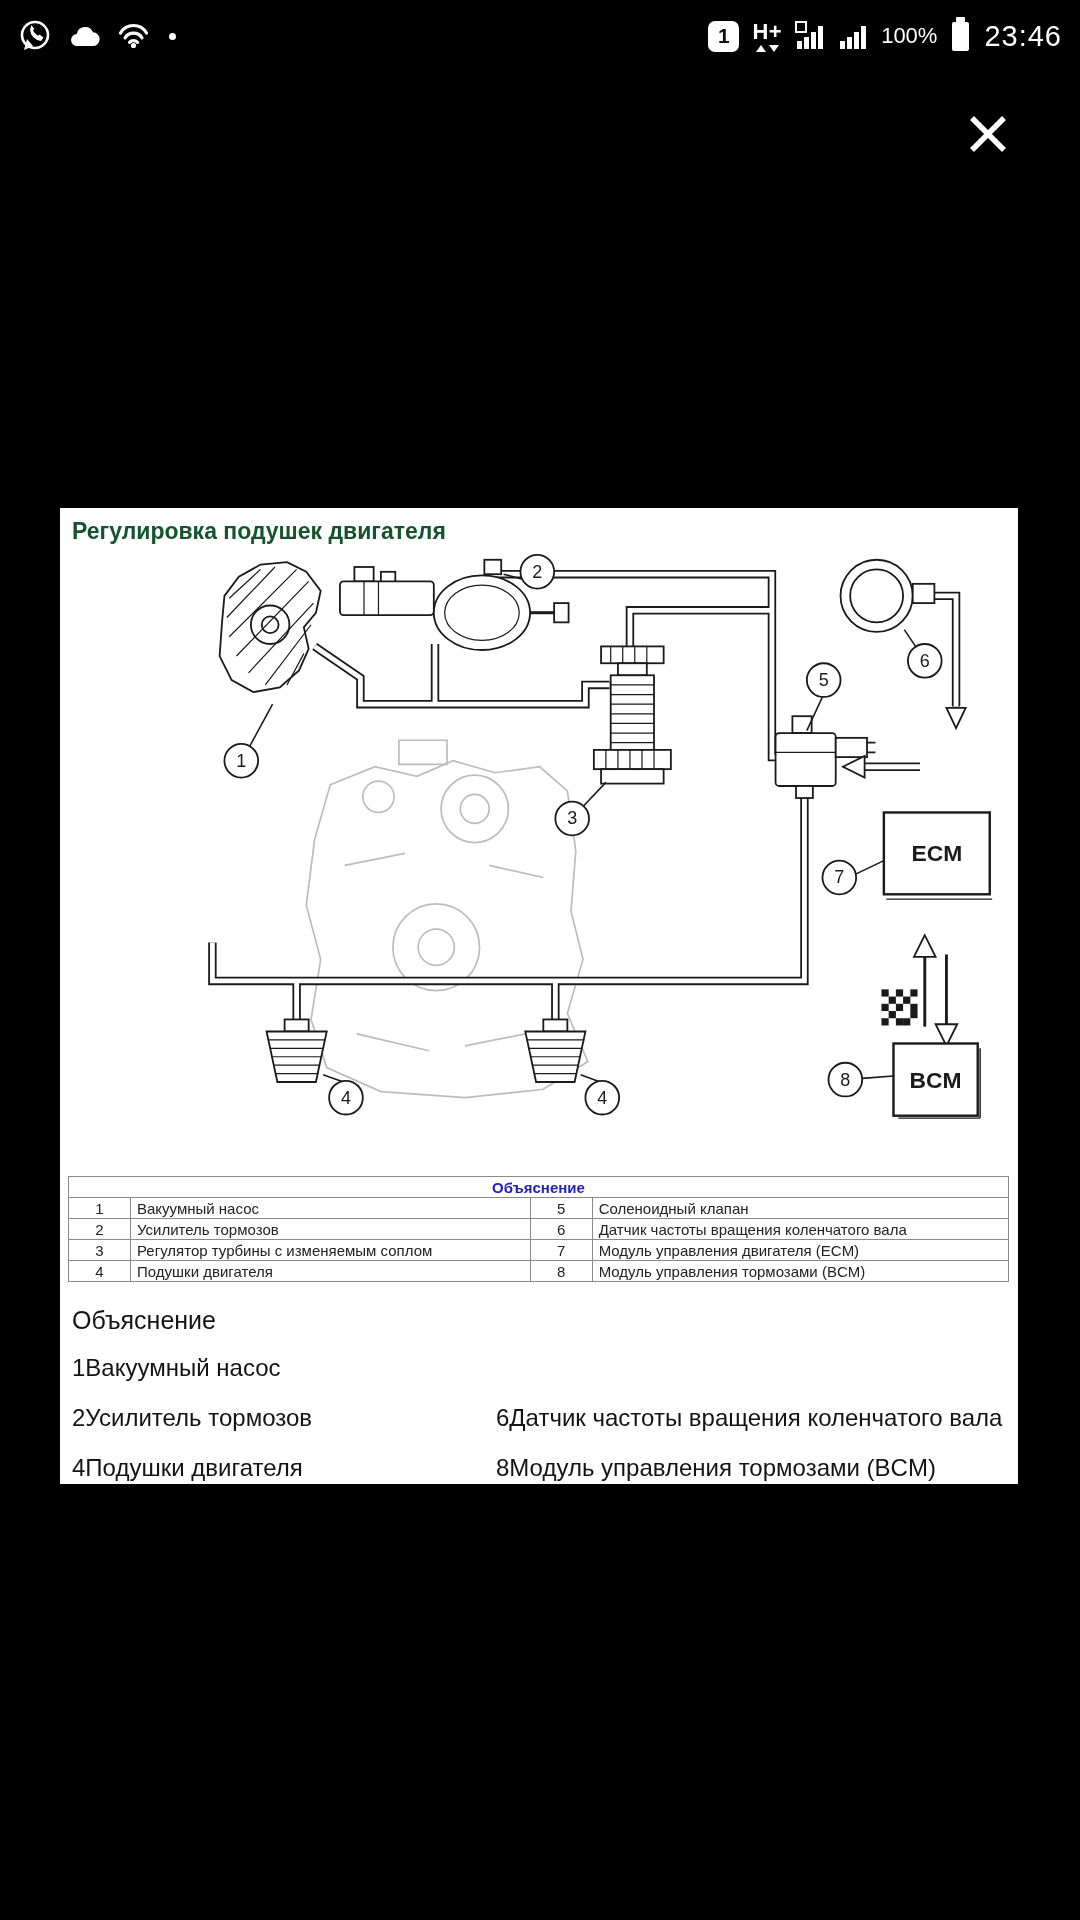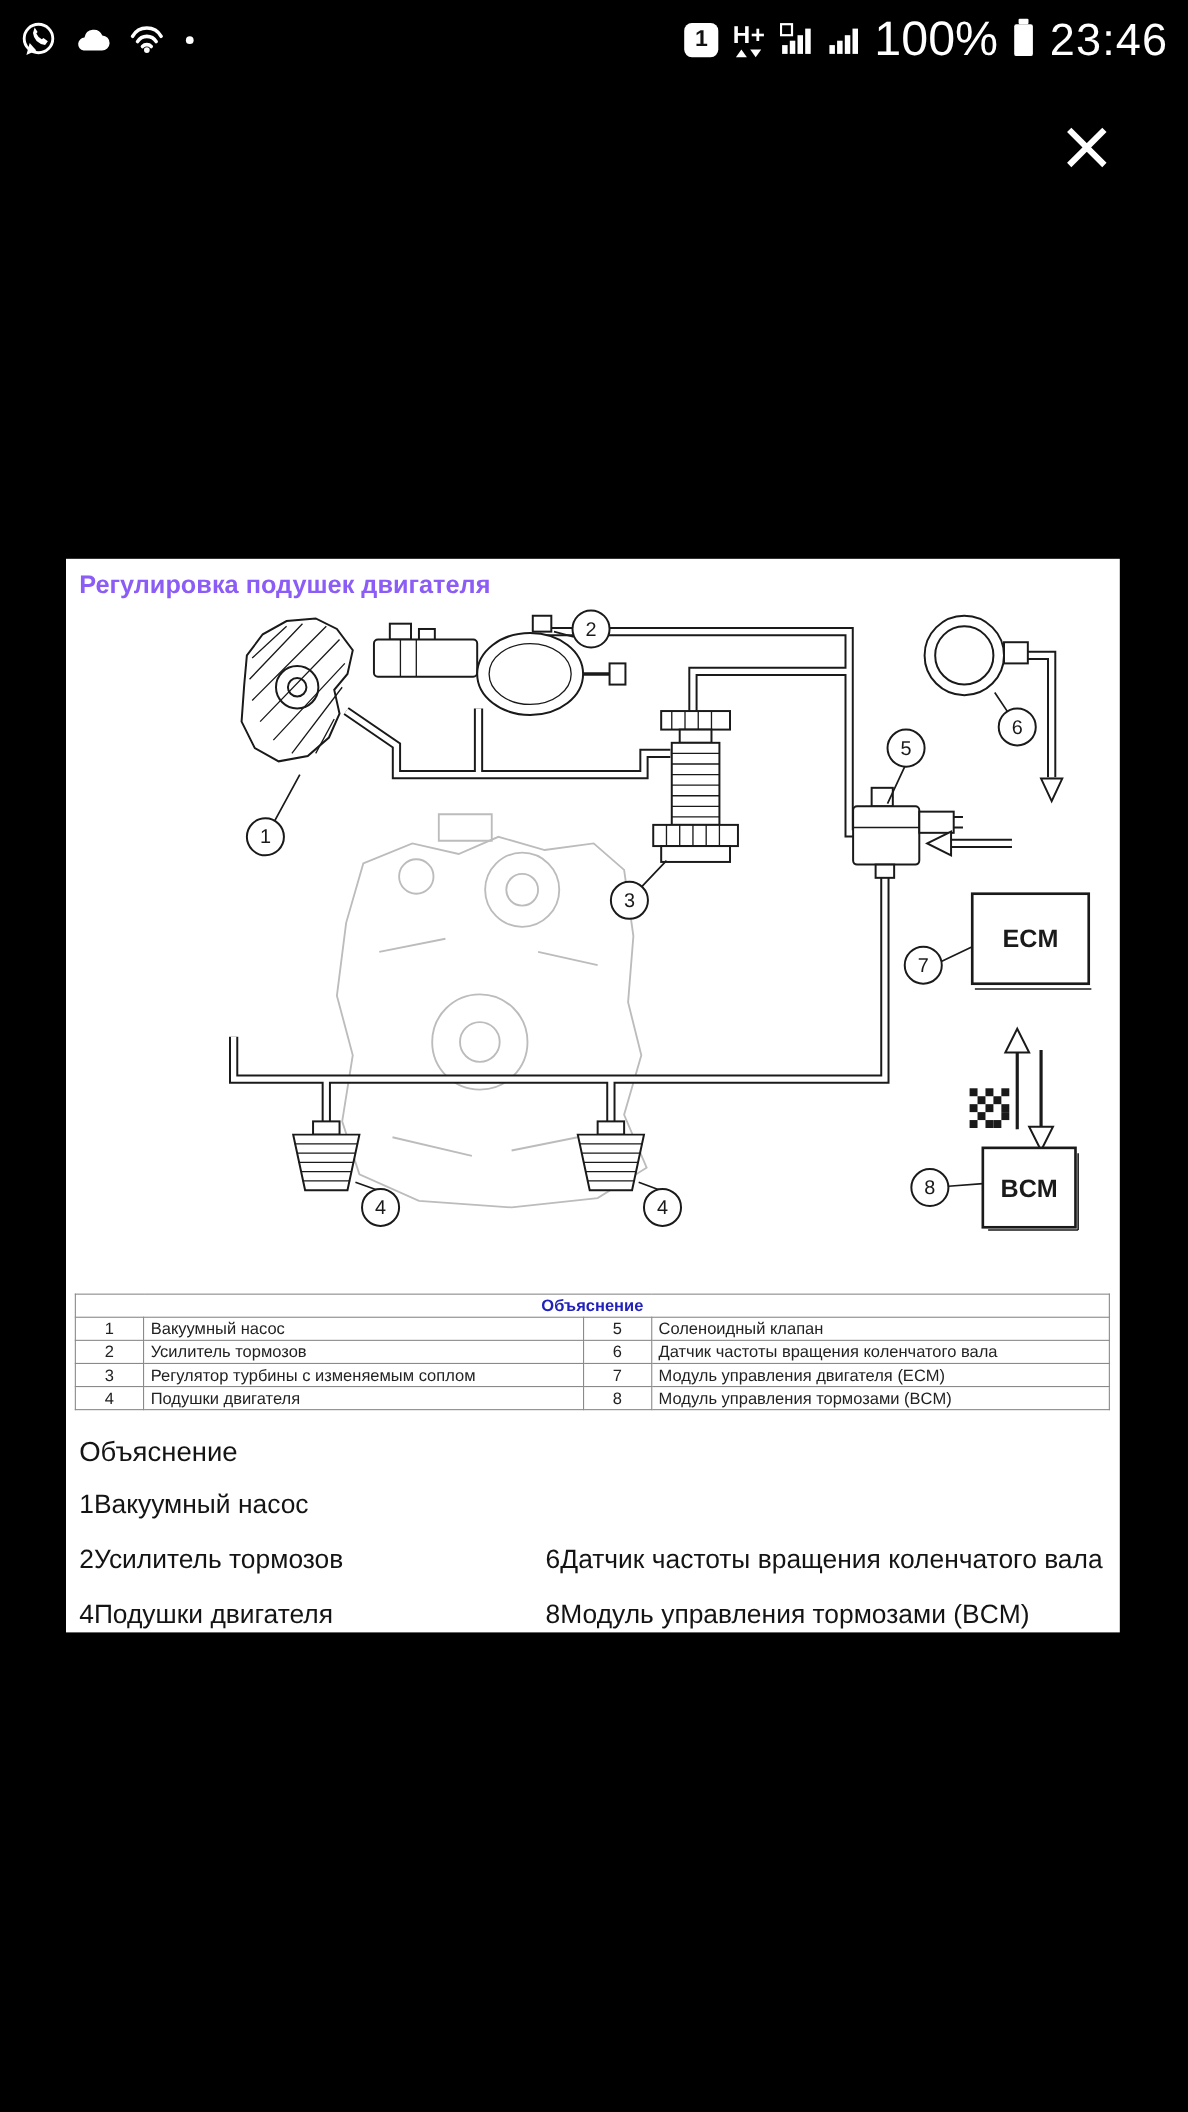--- a/index.html
+++ b/index.html
@@ -12,31 +12,31 @@
   .sb-left { display:flex; align-items:center; gap:16px; }
   .sb-right { margin-left:auto; display:flex; align-items:center; gap:13px; }
   .sb-dot { width:7px; height:7px; border-radius:50%; background:#fff; margin-left:4px; }
   .notif-badge { width:31px; height:31px; background:#fff; border-radius:7px; color:#111;
     font-weight:bold; font-size:21px; display:flex; align-items:center; justify-content:center; }
   .net-stack { display:flex; flex-direction:column; align-items:center; line-height:1; }
   .net-type { font-size:22px; font-weight:bold; letter-spacing:0.5px; }
   .net-arrows { display:flex; gap:3px; margin-top:2px; }
   .tri-up { width:0; height:0; border-left:5px solid transparent; border-right:5px solid transparent; border-bottom:7px solid #fff; }
   .tri-dn { width:0; height:0; border-left:5px solid transparent; border-right:5px solid transparent; border-top:7px solid #fff; }
-  .pct { font-size:44px; }
+  .pct { font-size:22px; }
   .battery { position:relative; width:17px; height:29px; background:#fff; border-radius:2px; margin:0 2px; }
   .battery::before { content:""; position:absolute; top:-5px; left:4px; width:9px; height:5px; background:#fff; border-radius:1px; }
-  .time { font-size:41px; letter-spacing:1px; }
+  .time { font-size:29px; letter-spacing:1px; }
 
   
   .close-btn { position:absolute; top:108px; right:66px; width:52px; height:52px;
     background:transparent; border:none; cursor:pointer; }
   .photo { position:absolute; left:60px; top:508px; width:958px; height:976px;
     background:#fff; padding:10px 8px 0 8px; }
-  .fig-title { font-size:23px; font-weight:bold; color:#8b5cf6; height:32px; padding-left:4px; }
+  .fig-title { font-size:23px; font-weight:bold; color:#14532d; height:32px; padding-left:4px; }
   svg.diagram { display:block; width:941px; height:620px; }
 
   
   table.expl { width:941px; border-collapse:collapse; font-size:15px; color:#222; margin-top:6px; }
   table.expl td { border:1px solid #8a8a8a; padding:1px 6px; height:21px; }
   table.expl td.hd { color:#2222bb; font-weight:bold; text-align:center; }
   table.expl td.num { width:62px; text-align:center; }
 
   
   .legend { margin-top:24px; padding:0 4px; font-size:24px; color:#141414; }

